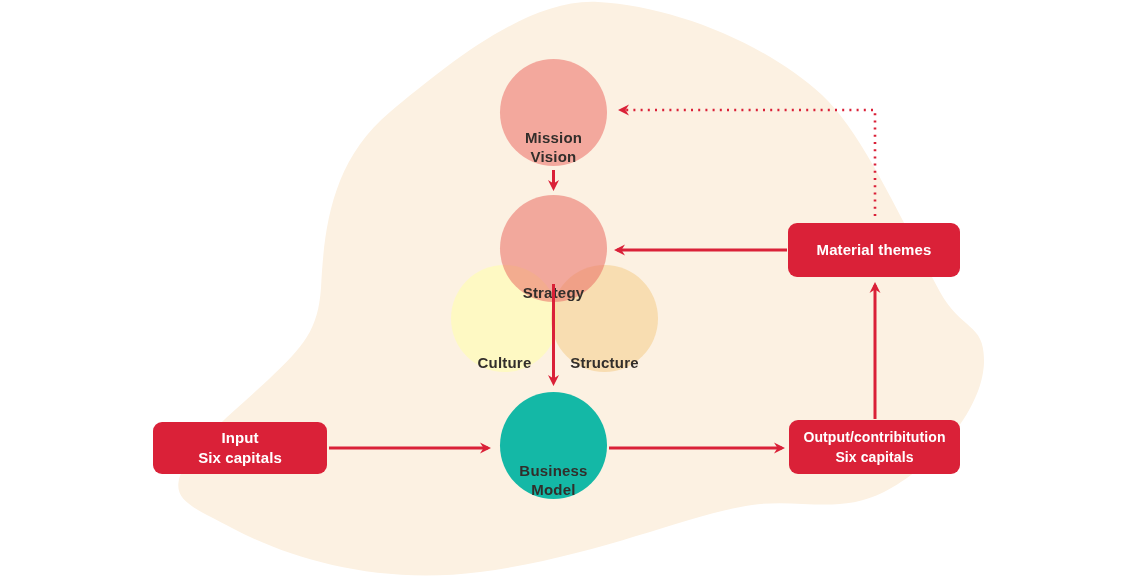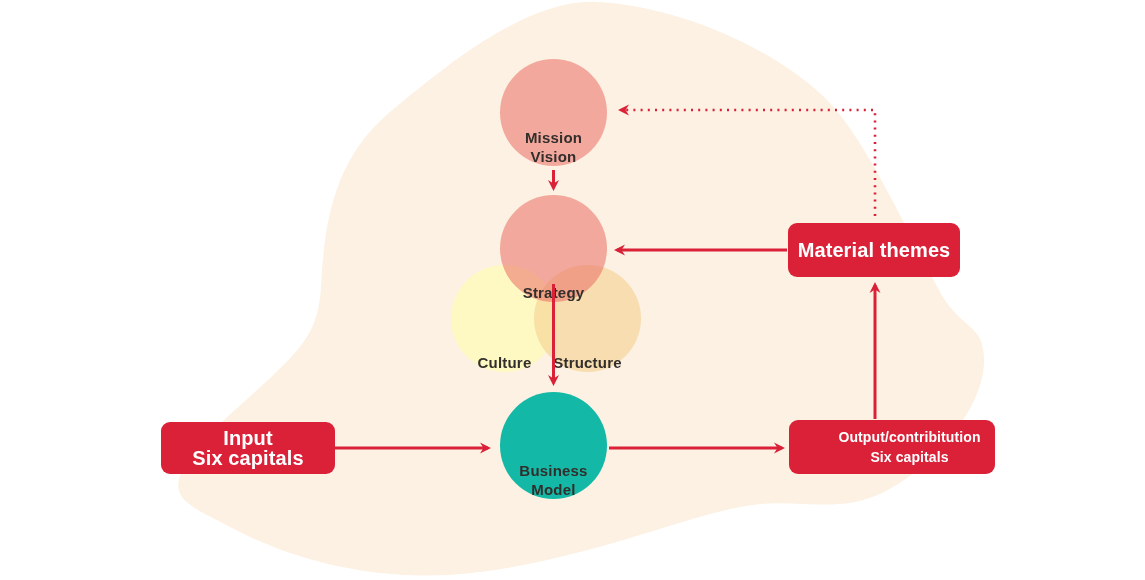--- a/index.html
+++ b/index.html
@@ -15,40 +15,40 @@
   .arrow-layer  { z-index:10; pointer-events:none; }
 
   
   .circle {
     position:absolute; width:107px; height:107px; border-radius:50%;
     display:flex; align-items:flex-end; justify-content:center; text-align:center;
   }
   #c-mission   { left:500px; top:59px;  background:#F3A89D; z-index:1; }
   #c-strategy  { left:500px; top:195px; background:rgba(234,115,105,0.58); z-index:4; }
   #c-culture   { left:451px; top:265px; background:#fef9c3; z-index:2; }
-  #c-structure { left:534px; top:265px; background:rgba(245,209,147,0.62); z-index:3; }
+  #c-structure { left:551px; top:265px; background:rgba(245,209,147,0.62); z-index:3; }
   #c-business  { left:500px; top:392px; background:#14b8a6; z-index:1; }
 
   .clabel {
     font-size:15px; font-weight:700; line-height:19px;
     color:#322E2B; letter-spacing:0.2px; white-space:pre-line;
   }
 
   
   .rbox {
     position:absolute; background:#DA2138; border-radius:9px;
     display:flex; align-items:center; justify-content:center; text-align:center;
     z-index:5;
   }
-  #b-input    { left:153px; top:422px; width:174px; height:52px;margin-left:8px; }
+  #b-input    { left:153px; top:422px; width:174px; height:52px; }
   #b-material { left:788px; top:223px; width:172px; height:54px; }
-  #b-output   { left:789px; top:420px; width:171px; height:54px;padding-left:35px; }
+  #b-output   { left:789px; top:420px; width:171px; height:54px; }
 
   .rlabel {
-    color:#ffffff; font-size:20px; font-weight:700; line-height:20px;
+    color:#ffffff; font-size:15px; font-weight:700; line-height:20px;
     letter-spacing:0.1px; white-space:pre-line;
   }
   #b-output .rlabel { font-size:14px; }
 </style>
 </head>
 <body>
 
 <div class="canvas">
 
   <svg class="layer blob-layer" viewBox="0 0 1145 580">

